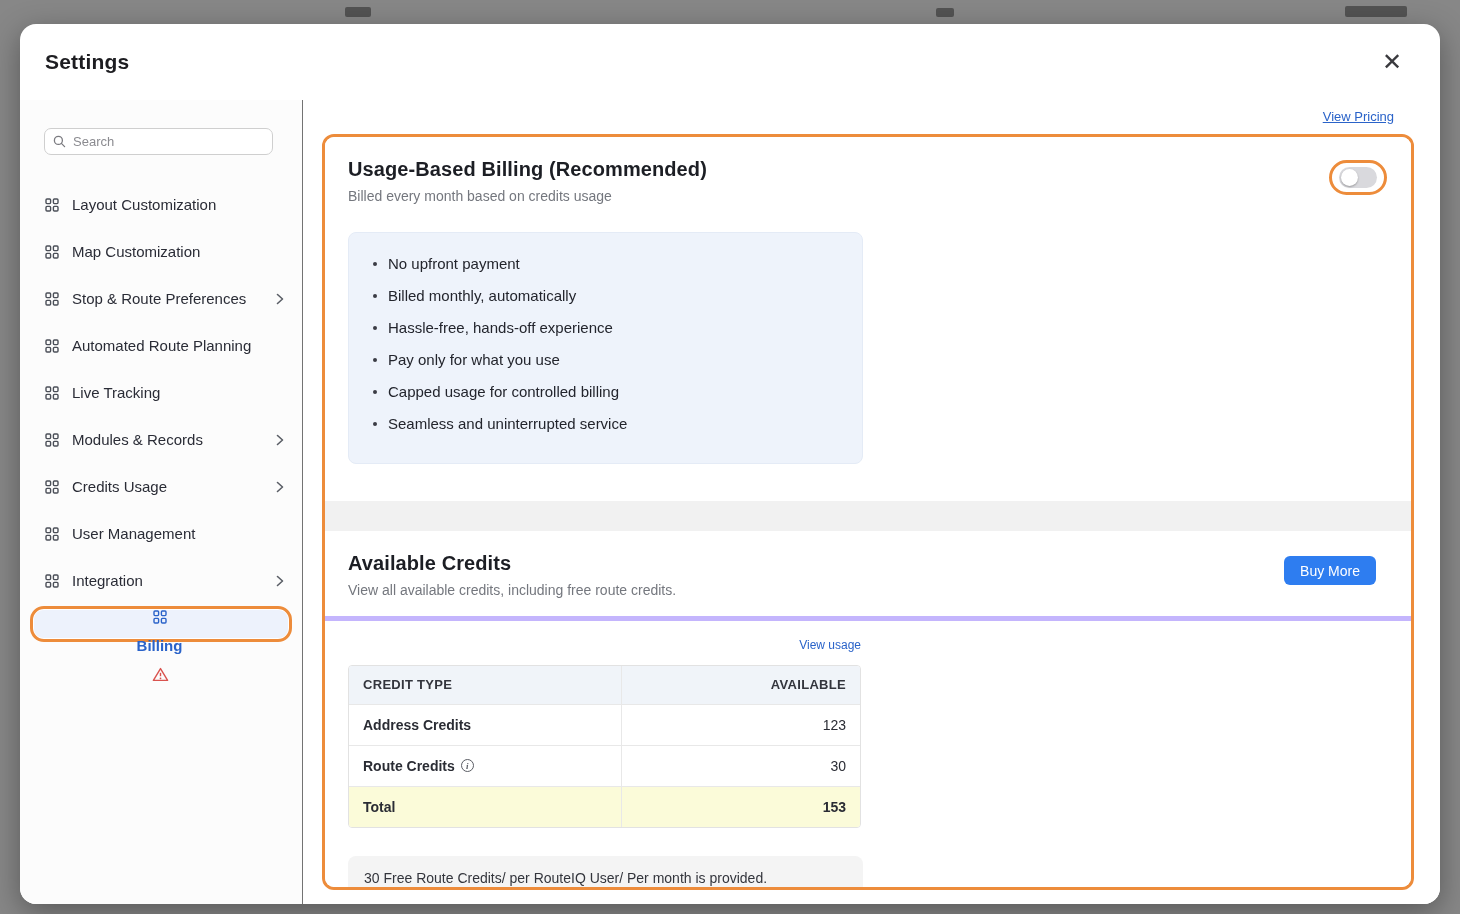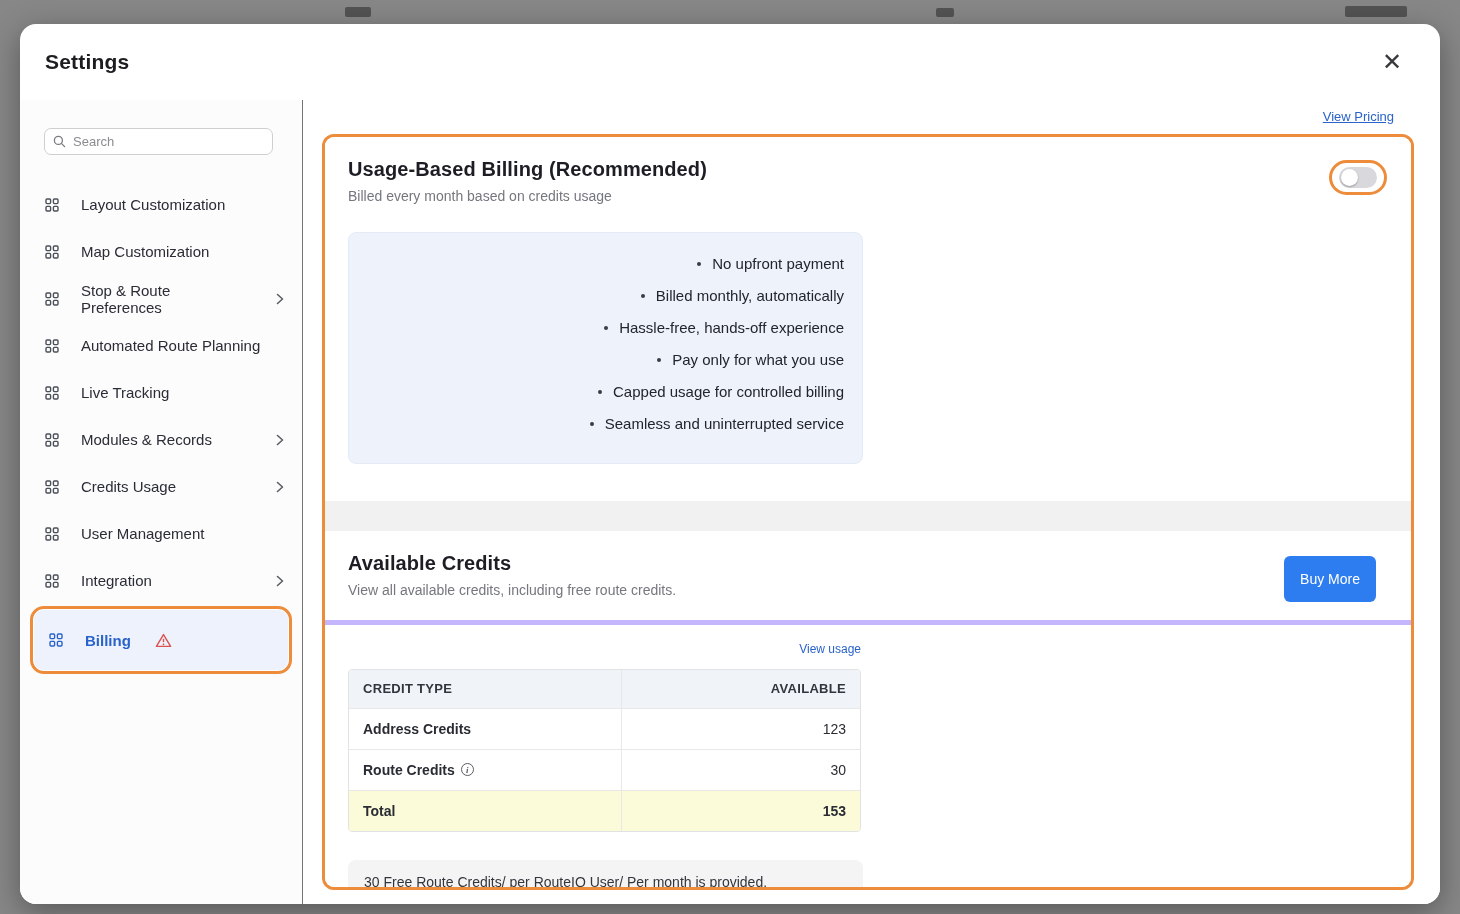--- a/index.html
+++ b/index.html
@@ -24,30 +24,30 @@
   .sidebar { width:283px; flex:none; border-right:1px solid #737373; background:#fcfcfc;
              padding-top:28px; overflow:hidden; }
   .search-box { margin:0 10px 0 24px; width:229px; height:27px; border:1px solid #cfcfcf;
                 border-radius:7px; background:#fff; display:flex; align-items:center;
                 padding:0 8px; gap:7px; }
   .search-box input { border:none; outline:none; flex:1; font-size:13px; color:#333;
                       font-family:"Liberation Sans", sans-serif; background:transparent; }
   .search-box input::placeholder { color:#8b8b90; }
 
   .nav { margin-top:26px; }
-  .nav-item { height:47px; display:flex; align-items:center; gap:22px;
+  .nav-item { height:47px; display:flex; align-items:center; gap:13px;
               padding:0 18px 0 25px; cursor:pointer; font-size:15px; font-weight:500;
               color:#2a2c36; }
   .nav-item .nav-label { flex:1; }
   .nav-item .chev { display:flex; align-items:center; }
 
   .active-ring { margin:2px 10px 0 10px; border:3px solid #ED8C3B; border-radius:14px;
                  padding:1px; background:#fff; }
-  .nav-item.active { height:60px; background:#EDF2FC; border-radius:9px;
-                     color:#2a63c9; font-weight:700; padding-left:15px; }
+  .nav-item.active { height:28px; background:#EDF2FC; border-radius:9px;
+                     color:#2a63c9; font-weight:700; padding-left:15px;flex-direction:column; }
   .warn-ic { display:flex; align-items:center; margin-left:2px; }
 
   
   .content { flex:1; position:relative; background:#fff; min-width:0; }
   .pricing-row { position:absolute; top:7px; right:46px; }
   a.link { color:#2a63c9; font-size:13px; text-decoration:underline; cursor:pointer; }
 
   .orange-frame { position:absolute; left:19px; right:26px; top:34px; bottom:14px;
                   border:3px solid #ED8C3B; border-radius:12px; background:#f1f1f1;
                   overflow:hidden; display:flex; flex-direction:column; }
@@ -61,30 +61,30 @@
   .toggle-ring { border:3px solid #ED8C3B; border-radius:22px; padding:4px 7px; margin-top:2px; }
   .toggle { width:38px; height:21px; border-radius:11px; background:#d9d9dd; position:relative;
             cursor:pointer; }
   .toggle .knob { position:absolute; left:2px; top:2px; width:17px; height:17px;
                   border-radius:50%; background:#fff; box-shadow:0 1px 2px rgba(0,0,0,.3); }
 
   .benefits { margin-top:28px; width:515px; background:#EEF3FB; border:1px solid #e4ebf6;
               border-radius:8px; padding:22px 18px 16px 24px; }
   .benefits ul { list-style:none; }
   .benefits li { display:flex; align-items:center; gap:11px; font-size:15px; color:#23252d;
-                 margin-bottom:15px;justify-content:flex-end; }
+                 margin-bottom:15px; }
   .b-dot { width:4px; height:4px; border-radius:50%; background:#3a3c44; flex:none; }
 
   .gap-band { flex:none; height:30px; }
 
   .card2 { flex:1; min-height:0; overflow:hidden; padding-top:21px; display:flex;
            flex-direction:column; }
   .card2-head { display:flex; justify-content:space-between; align-items:flex-start;
                 padding:0 35px 18px 23px; border-bottom:5px solid #c4b5fd; }
-  .buy-more { background:#2E7DF0; color:#fff; border:none; border-radius:6px; height:46px;
+  .buy-more { background:#2E7DF0; color:#fff; border:none; border-radius:6px; height:29px;
               padding:0 16px; font-size:14px; font-weight:500; cursor:pointer;
               font-family:"Liberation Sans", sans-serif; margin-top:4px;margin-left:40px; }
 
   .credits-body { padding:14px 0 0 23px; }
   .view-usage-row { width:513px; text-align:right; }
   a.link-md { color:#2a63c9; font-size:12px; cursor:pointer; }
 
   .table-wrap { width:513px; margin-top:12px; border:1px solid #e2e2e2; border-radius:4px;
                 overflow:hidden; }
   table.credits { width:100%; border-collapse:collapse; font-size:14px; color:#2a2c34; }

